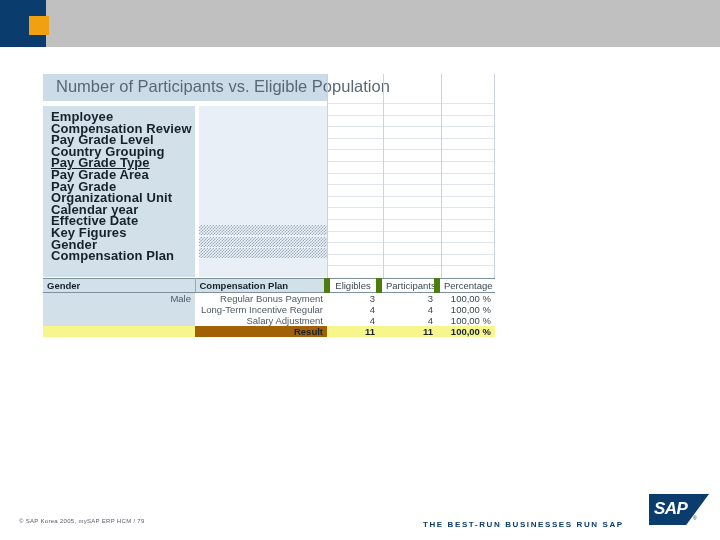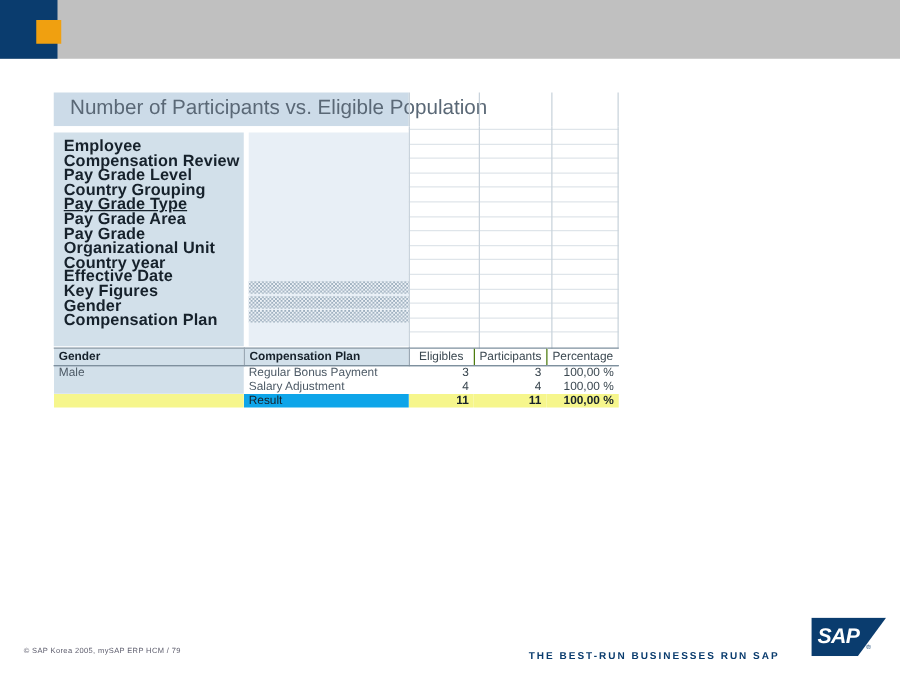--- a/index.html
+++ b/index.html
@@ -166,41 +166,42 @@
     table-layout: fixed;
   }
   #data-table td, #data-table th {
     padding: 0 4px;
     height: 11px;
     line-height: 11px;
     border: 0;
     vertical-align: middle;
     overflow: hidden;
     white-space: nowrap;
+    text-align: right;
   }
   .col-gender   { width: 152px; }
   .col-plan     { width: 132px; }
   .col-elig     { width: 52px;  }
   .col-part     { width: 58px;  }
   .col-pct      { width: 58px;  }
 
   #data-table thead th {
     font-weight: bold;
     color: #16212b;
     background: #d2e0ea;
     text-align: left;
     height: 13px;
     line-height: 13px;
     border-top: 1px solid #7e909e;
     border-bottom: 1px solid #7e909e;
   }
   #data-table thead th.num {
     text-align: center;
     background: #ffffff;
-    border-left: 1px solid #4d7c0f;
+    border-left: 6px solid #4d7c0f;
     color: #3a4750;
     font-weight: normal;
   }
   #data-table thead th.col-gender,
   #data-table thead th.col-plan {
     border-right: 1px solid #9aa8b4;
   }
 
   .cell-label {
     background: #d2e0ea;
@@ -216,21 +217,21 @@
   }
   .cell-num {
     background: #ffffff;
     color: #3a4750;
     text-align: right;
     border-bottom: 1px solid #c9d3dc;
     border-left: 1px solid #9aa8b4;
   }
 
   tr.result-row .cell-label { background: #f6f68c; }
-  tr.result-row .cell-plan  { background: #0ea5e9; font-weight: normal; color: #16212b; }
+  tr.result-row .cell-plan  { background: #a16207; font-weight: bold; color: #16212b; }
   tr.result-row .cell-num   { background: #f6f68c; font-weight: bold; color: #16212b; }
 
   tr.overall-row .cell-label {
     background: #f6f68c;
     font-weight: bold;
     color: #16212b;
     border-bottom: 1px solid #333b42;
   }
   tr.overall-row .cell-plan {
     background: #f6f68c;
@@ -322,21 +323,21 @@
     <div id="filter-value-col"></div>
     <div id="filter-rows-layer">
         <div class="filter-row" style="top: 8px;">Employee</div>
         <div class="filter-row" style="top: 19.6px;">Compensation Review</div>
         <div class="filter-row" style="top: 31.2px;">Pay Grade Level</div>
         <div class="filter-row" style="top: 42.8px;">Country Grouping</div>
         <div class="filter-row" style="top: 54.4px; text-decoration: underline;">Pay Grade Type</div>
         <div class="filter-row" style="top: 66px;">Pay Grade Area</div>
         <div class="filter-row" style="top: 77.6px;">Pay Grade</div>
         <div class="filter-row" style="top: 89.2px;">Organizational Unit</div>
-        <div class="filter-row" style="top: 100.8px;">Country year</div>
+        <div class="filter-row" style="top: 100.8px;">Calendar year</div>
         <div class="filter-row" style="top: 112.4px;">Effective Date</div>
         <div class="hatch" style="top: 124px;"></div>
         <div class="filter-row" style="top: 124px;">Key Figures</div>
         <div class="hatch" style="top: 135.6px;"></div>
         <div class="filter-row" style="top: 135.6px;">Gender</div>
         <div class="hatch" style="top: 147.2px;"></div>
         <div class="filter-row" style="top: 147.2px;">Compensation Plan</div>
       </div>
     <div id="filter-right-grid">
         <div class="hgl" style="top: 2px;"></div>
@@ -383,20 +384,27 @@
   <tbody id="table-body">
       <tr>
         <td class="cell-label col-gender">Male</td>
         <td class="cell-plan col-plan">Regular Bonus Payment</td>
         <td class="cell-num col-elig">3</td>
         <td class="cell-num col-part">3</td>
         <td class="cell-num col-pct">100,00 %</td>
       </tr>
       <tr>
         <td class="cell-label col-gender"></td>
+        <td class="cell-plan col-plan">Long-Term Incentive Regular</td>
+        <td class="cell-num col-elig">4</td>
+        <td class="cell-num col-part">4</td>
+        <td class="cell-num col-pct">100,00 %</td>
+      </tr>
+      <tr>
+        <td class="cell-label col-gender"></td>
         <td class="cell-plan col-plan">Salary Adjustment</td>
         <td class="cell-num col-elig">4</td>
         <td class="cell-num col-part">4</td>
         <td class="cell-num col-pct">100,00 %</td>
       </tr>
       <tr class="result-row">
         <td class="cell-label col-gender"></td>
         <td class="cell-plan col-plan">Result</td>
         <td class="cell-num col-elig">11</td>
         <td class="cell-num col-part">11</td>

